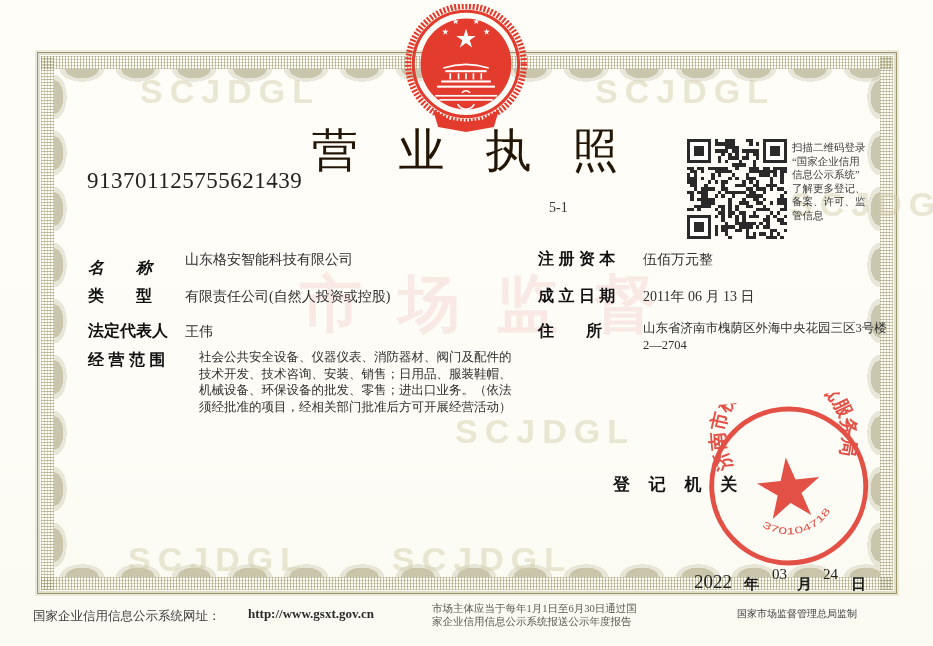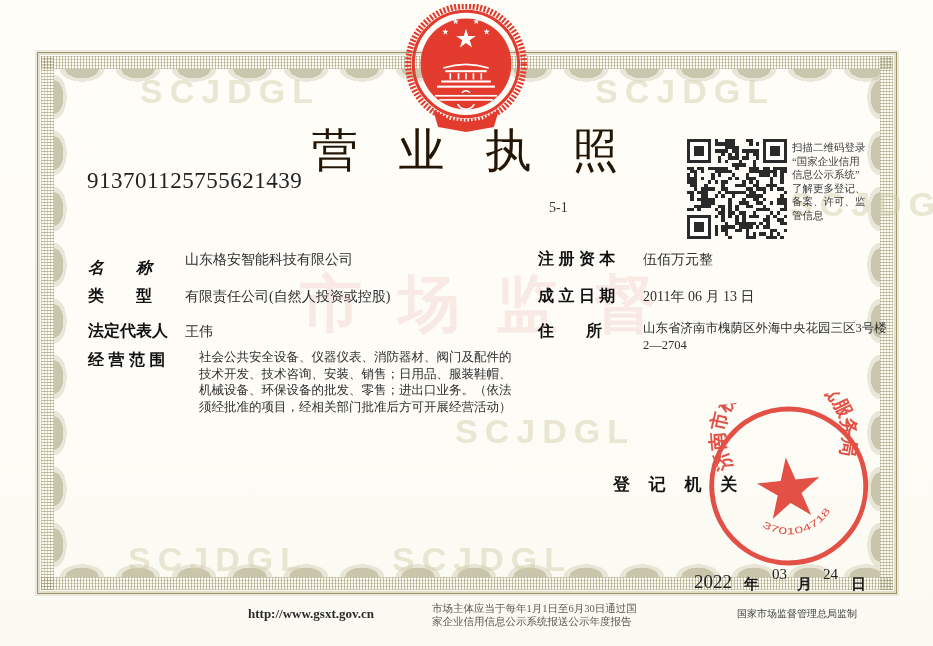--- a/index.html
+++ b/index.html
@@ -530,18 +530,19 @@
     </svg>
   </div>
 
   <div class="date-row dt-num d-year">2022</div>
   <div class="date-row d-y">年</div>
   <div class="date-row dt-num d-month">03</div>
   <div class="date-row d-m">月</div>
   <div class="date-row dt-num d-day">24</div>
   <div class="date-row d-d">日</div>
 
+  <div class="ft ft-weblabel">国家企业信用信息公示系统网址：</div>
   <div class="ft ft-url">http://www.gsxt.gov.cn</div>
   <div class="ft ft-note">市场主体应当于每年1月1日至6月30日通过国
 家企业信用信息公示系统报送公示年度报告</div>
   <div class="ft ft-sup">国家市场监督管理总局监制</div>
 
 </div>
 
 </body></html>

